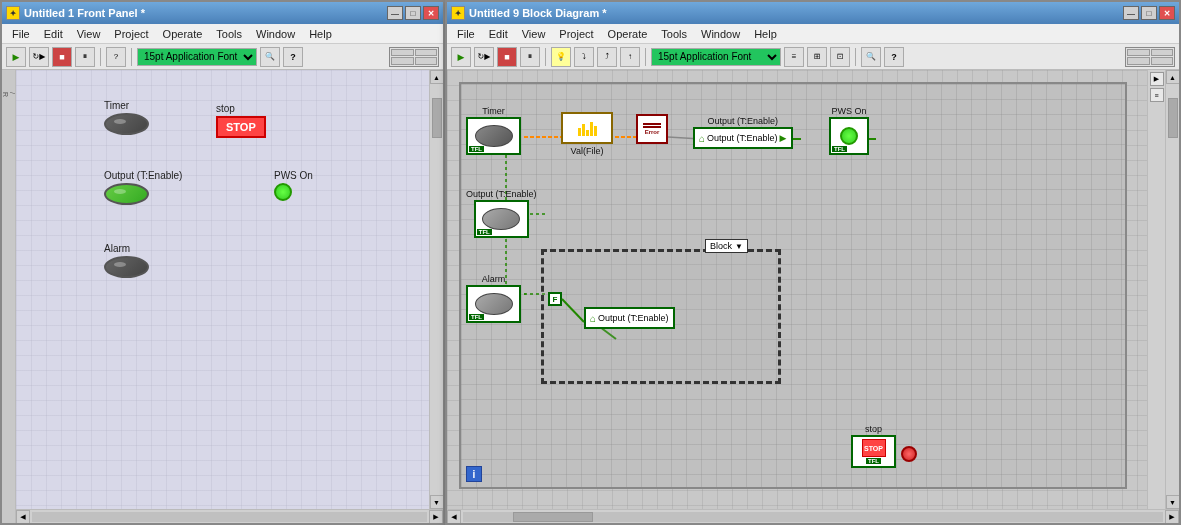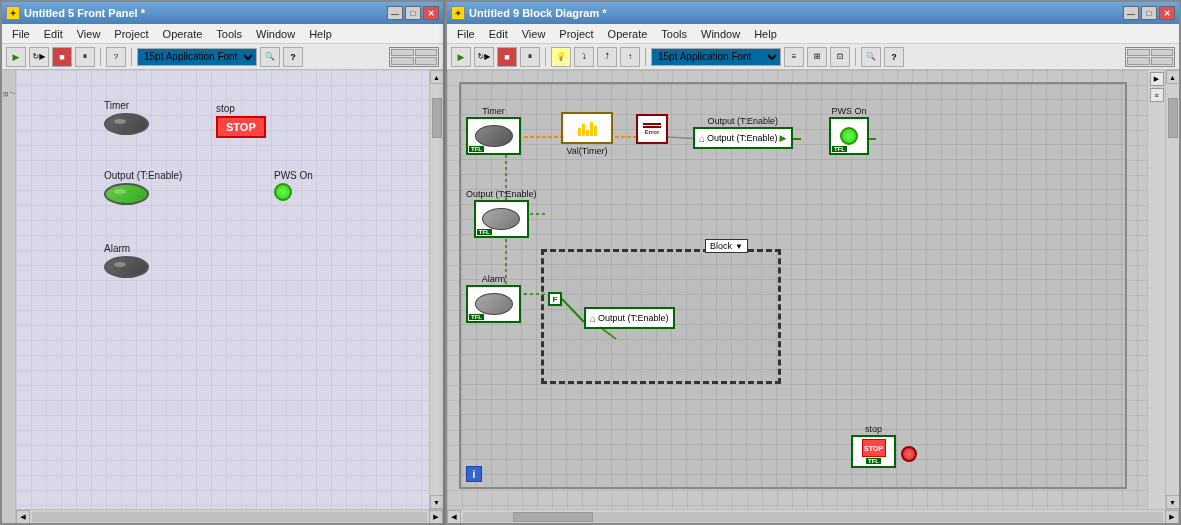--- a/index.html
+++ b/index.html
@@ -116,21 +116,21 @@
     .toolbar-separator {
       width: 1px;
       height: 18px;
       background: #aaa;
       margin: 0 2px;
     }
 
     .font-selector {
       height: 18px;
       border: 1px solid #aaa;
-      background: #0369a1;
+      background: #22c55e;
       font-size: 10px;
       padding: 0 2px;
       min-width: 120px;
     }
 
     .scroll-y {
       width: 14px;
       background: #d0d0d0;
       border-left: 1px solid #bbb;
       display: flex;
@@ -508,21 +508,21 @@
     }
   </style>
 </head>
 <body>
 
 <div class="window" id="front-panel">
 
   <div class="title-bar">
     <div class="title-bar-left">
       <div class="title-icon" style="background:#ffd700; font-size:8px; color:#333;">✦</div>
-      <span>Untitled 5 Front Panel *</span>
+      <span>Untitled 1 Front Panel *</span>
     </div>
     <div class="title-controls">
       <div class="title-btn minimize">—</div>
       <div class="title-btn maximize">□</div>
       <div class="title-btn close">✕</div>
     </div>
   </div>
 
   <div class="menu-bar">
     <div class="menu-item">File</div>
@@ -714,21 +714,21 @@
               <div class="bd-node-box" style="width:52px; height:32px; border-color:#886600;">
                 <div class="wf-bars">
                   <div class="wf-bar" style="height:8px;"></div>
                   <div class="wf-bar" style="height:12px;"></div>
                   <div class="wf-bar" style="height:6px;"></div>
                   <div class="wf-bar" style="height:14px;"></div>
                   <div class="wf-bar" style="height:10px;"></div>
                 </div>
                 <div class="bd-tfl-badge" style="background:#886600;"></div>
               </div>
-              <div class="bd-node-label" style="margin-top:2px;">Val(Timer)</div>
+              <div class="bd-node-label" style="margin-top:2px;">Val(File)</div>
             </div>
 
             <div class="bd-node" style="left:175px; top:30px;">
               <div class="error-node">
                 <div style="display:flex; flex-direction:column; align-items:center; gap:1px;">
                   <div style="width:18px; height:2px; background:#880000;"></div>
                   <div style="width:18px; height:2px; background:#880000;"></div>
                   <div style="font-size:6px; color:#880000;">Error</div>
                 </div>
               </div>

